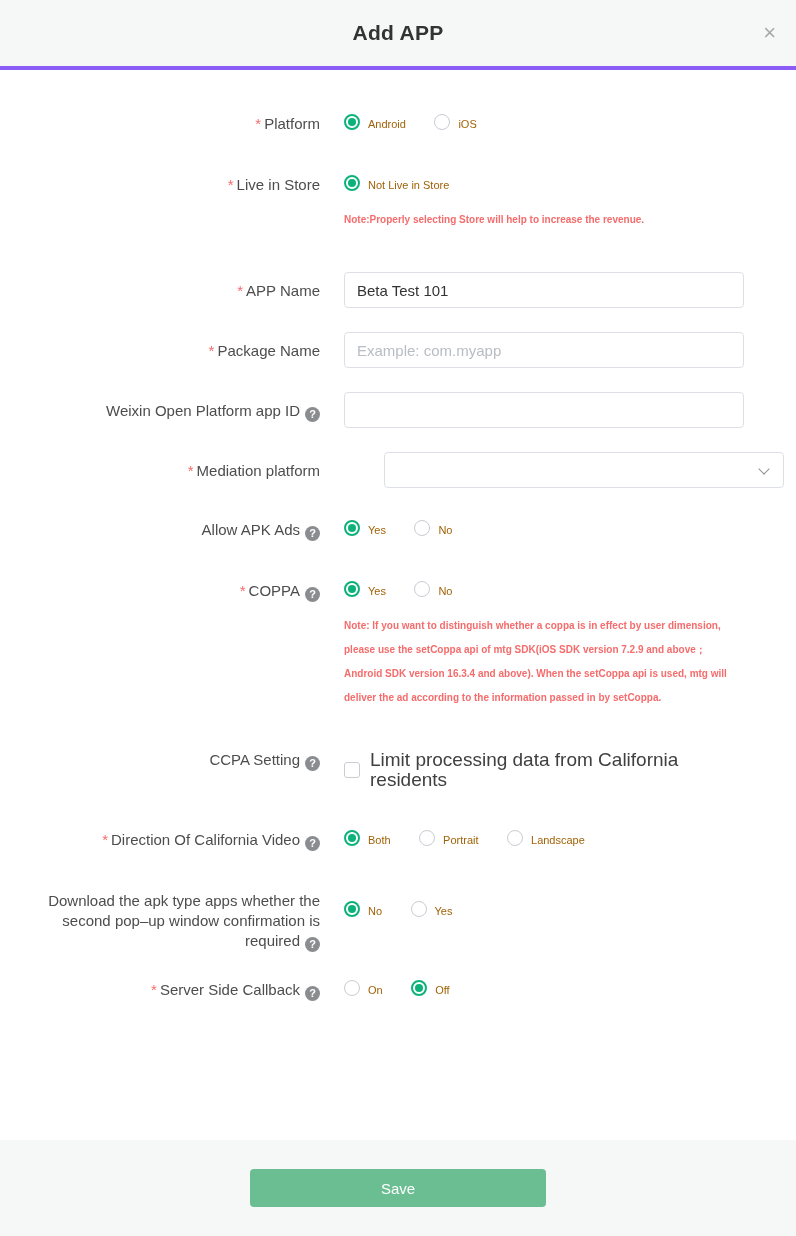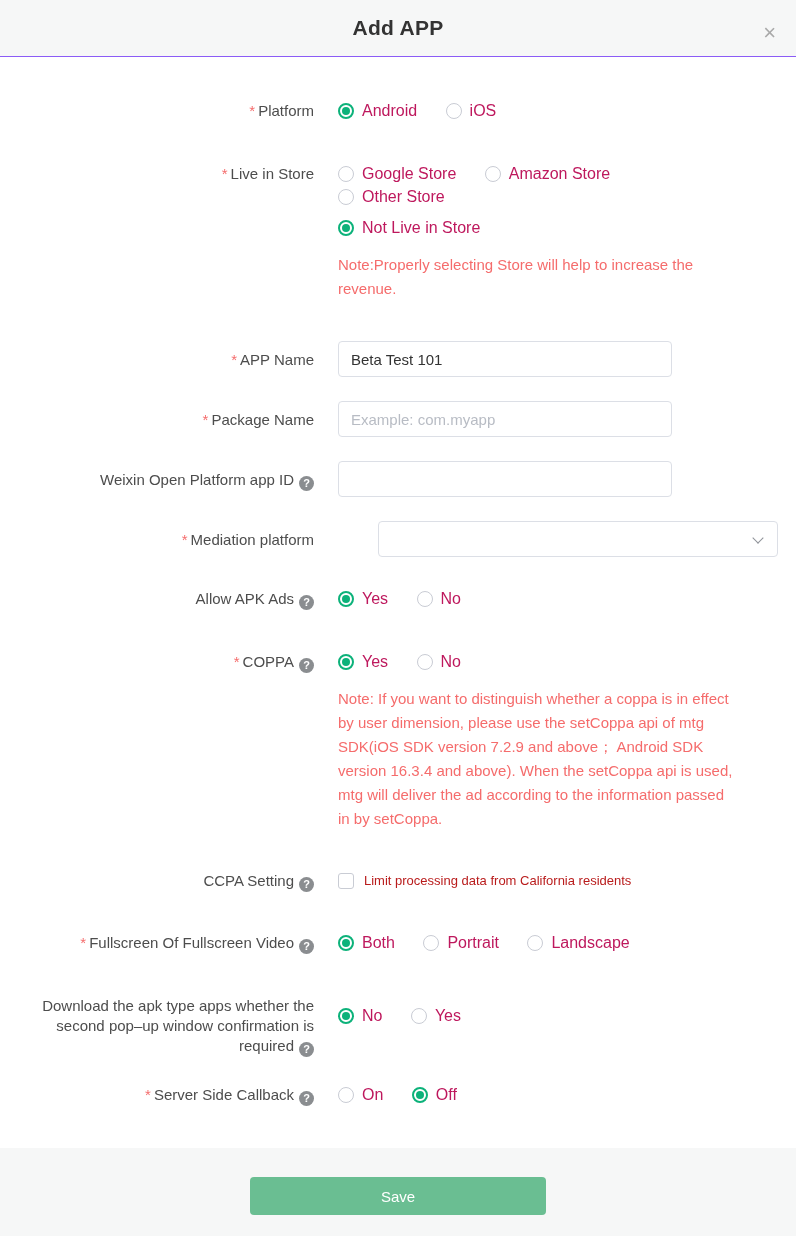--- a/index.html
+++ b/index.html
@@ -2,81 +2,81 @@
 <html><head>
 <meta charset="utf-8">
 <style>
   * { box-sizing: border-box; }
   html, body { margin: 0; padding: 0; background: #ffffff; }
   body { font-family: "Liberation Sans", sans-serif; width: 796px; }
 
   .modal { width: 796px; min-height: 1236px; background: #fff; display: flex; flex-direction: column; }
 
   .modal-header {
-    background: #f6f7f7; height: 57px; flex: none; position: relative;
+    background: #f6f7f7; height: 70px; flex: none; position: relative;
     display: flex; align-items: center; justify-content: center;
-    border-bottom: 1px solid #8b5cf6;
+    border-bottom: 4px solid #8b5cf6;
   }
   .modal-title { font-size: 21px; font-weight: 600; color: #333; letter-spacing: .3px; }
   .close { position: absolute; right: 20px; top: 22px; font-size: 22px; color: #a9a9a9; cursor: pointer; line-height: 1; }
 
-  .form { flex: 1; padding-top: 44px; }
+  .form { flex: 1; padding-top: 44px; padding-left: 6px; }
 
   .row { display: flex; align-items: flex-start; margin-bottom: 40px; }
   .row-input { margin-bottom: 24px; }
   .row-select { margin-bottom: 32px; gap: 40px; }
   .row-apk { margin-bottom: 28px; }
   .row-last { margin-bottom: 0; }
 
   .label-col {
     width: 314px; flex: none; text-align: right; font-size: 15px; color: #4d4d4d;
     line-height: 20px; padding-left: 40px;
   }
   .row-input .label-col, .row-select .label-col { padding-top: 9px; }
   .req { color: #f56c6c; margin-right: 3px; }
   .control-col { margin-left: 24px; width: 400px; }
 
   .radio-row { line-height: 20px; }
   .radio-row + .radio-row { margin-top: 8px; }
-  .radio { display: inline-flex; align-items: center; margin-right: 24px; cursor: pointer; font-size: 16px; color: #be185d; }
+  .radio { display: inline-flex; align-items: flex-start; margin-right: 24px; cursor: pointer; font-size: 11px; color: #a16207; }
   .radio:last-child { margin-right: 0; }
   .radio-dot {
     width: 16px; height: 16px; border: 1px solid #c9ccd4; border-radius: 50%;
     margin-right: 8px; background: #fff; position: relative; flex: none;
   }
   .radio.checked .radio-dot { border: 2px solid #0cb27a; }
   .radio.checked .radio-dot::after {
     content: ""; position: absolute; left: 2px; top: 2px; right: 2px; bottom: 2px;
     border-radius: 50%; background: #0cb27a;
   }
 
   .text-input {
-    width: 334px; height: 36px; border: 1px solid #dcdfe6; border-radius: 4px;
+    width: 400px; height: 36px; border: 1px solid #dcdfe6; border-radius: 4px;
     padding: 0 12px; font-size: 15px; color: #333; outline: none;
     font-family: "Liberation Sans", sans-serif; background: #fff;
   }
   .text-input::placeholder { color: #b8bcc4; }
 
   .select {
     position: relative; width: 400px; height: 36px; border: 1px solid #dcdfe6;
     border-radius: 4px; background: #fff; cursor: pointer;
   }
   .select .chevron {
     position: absolute; right: 15px; top: 12px; width: 8px; height: 8px;
     border-right: 1.5px solid #8f9399; border-bottom: 1.5px solid #8f9399;
     transform: rotate(45deg);
   }
 
-  .checkbox { display: inline-flex; align-items: center; cursor: pointer; font-size: 13px; color: #b91c1c; line-height: 20px; }
+  .checkbox { display: inline-flex; align-items: center; cursor: pointer; font-size: 19px; color: #404040; line-height: 20px; }
   .checkbox-box {
     width: 16px; height: 16px; border: 1px solid #c9ccd4; border-radius: 3px;
     margin-right: 10px; background: #fff; flex: none;
   }
 
-  .note { color: #f56c6c; font-size: 15px; line-height: 24px; margin-top: 12px; width: 400px; }
+  .note { color: #f56c6c; font-size: 10px; line-height: 24px; margin-top: 12px; width: 400px; font-weight: bold; }
 
   .help {
     display: inline-block; width: 15px; height: 15px; border-radius: 50%;
     background: #8a8d90; color: #fff; font-size: 11px; line-height: 15px;
     text-align: center; margin-left: 5px; vertical-align: -2px; font-weight: bold;
     cursor: pointer;
   }
 
   .modal-footer {
     background: #f6f7f7; height: 96px; flex: none;
@@ -118,34 +118,20 @@
         </div>
       </div>
     </div>
 
     <div class="row">
       <div class="label-col">
         <span class="req">*</span><span>Live in Store</span>
       </div>
       <div class="control-col">
         <div class="radio-row">
-          <label class="radio">
-            <span class="radio-dot"></span>
-            <span>Google Store</span>
-          </label>
-          <label class="radio">
-            <span class="radio-dot"></span>
-            <span>Amazon Store</span>
-          </label>
-          <label class="radio">
-            <span class="radio-dot"></span>
-            <span>Other Store</span>
-          </label>
-        </div>
-        <div class="radio-row">
           <label class="radio checked">
             <span class="radio-dot"></span>
             <span>Not Live in Store</span>
           </label>
         </div>
         <div class="note">Note:Properly selecting Store will help to increase the revenue.</div>
       </div>
     </div>
 
     <div class="row row-input">
@@ -230,21 +216,21 @@
       <div class="control-col">
         <label class="checkbox">
           <span class="checkbox-box"></span>
           <span>Limit processing data from California residents</span>
         </label>
       </div>
     </div>
 
     <div class="row">
       <div class="label-col">
-        <span class="req">*</span><span>Fullscreen Of Fullscreen Video</span><span class="help">?</span>
+        <span class="req">*</span><span>Direction Of California Video</span><span class="help">?</span>
       </div>
       <div class="control-col">
         <div class="radio-row">
           <label class="radio checked">
             <span class="radio-dot"></span>
             <span>Both</span>
           </label>
           <label class="radio">
             <span class="radio-dot"></span>
             <span>Portrait</span>

